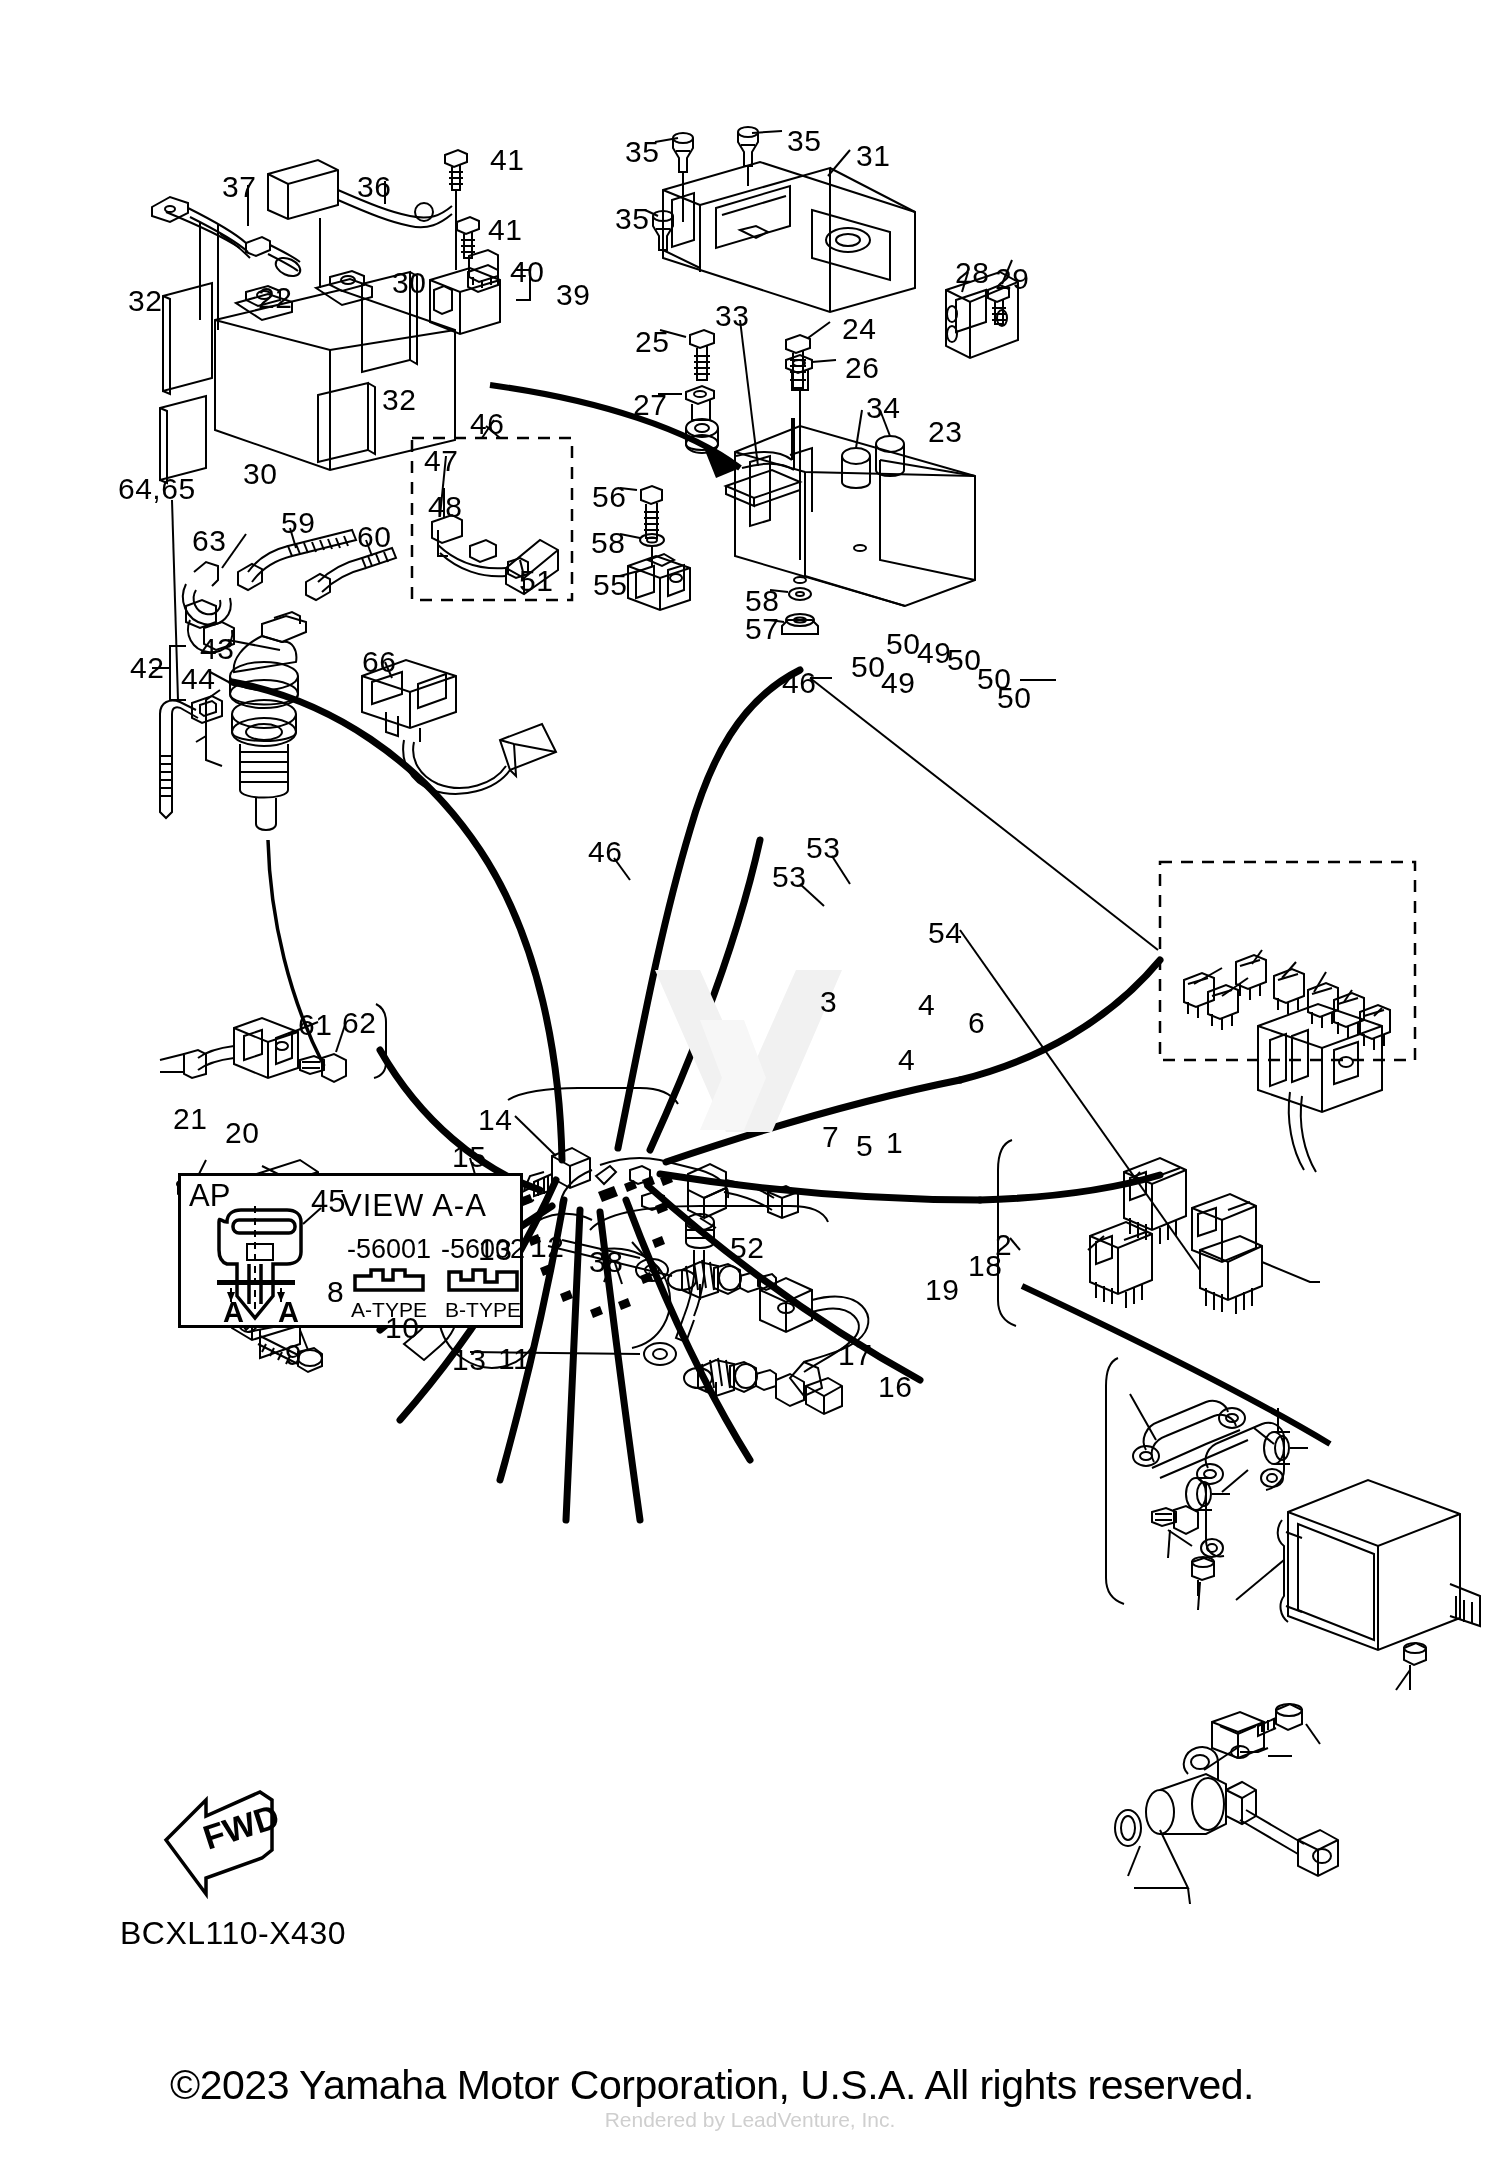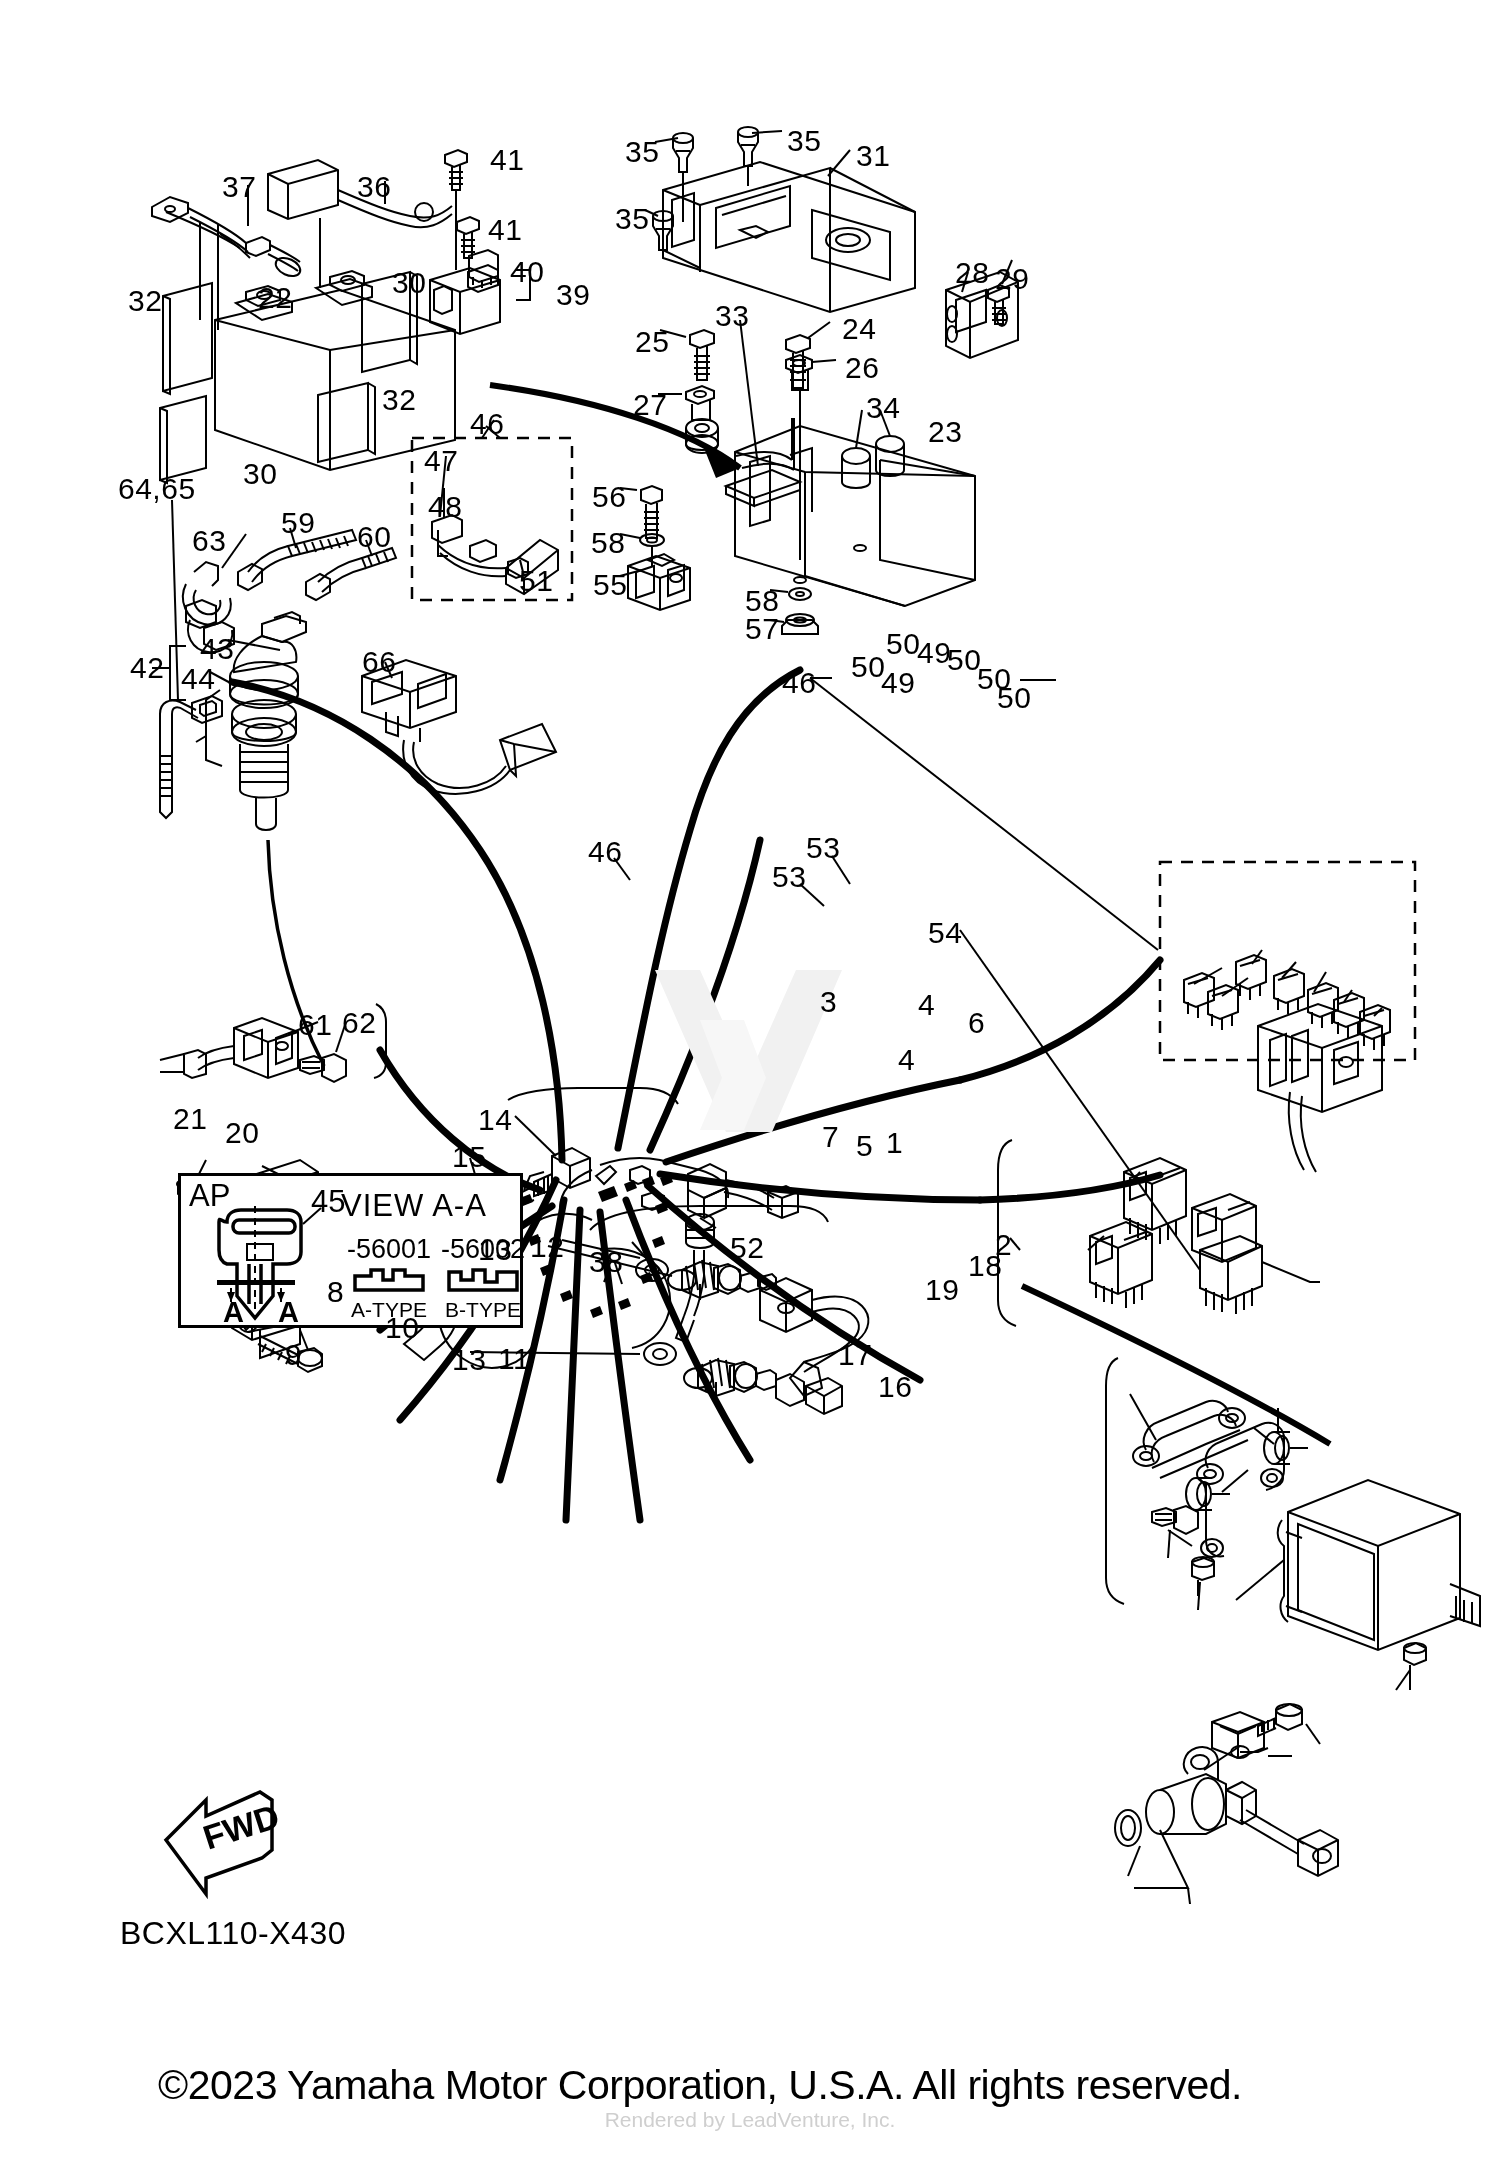--- a/index.html
+++ b/index.html
@@ -26,20 +26,21 @@
     letter-spacing:0.5px;
   }
   .footer{
     position:absolute;left:0;top:2062px;width:1400px;
     text-align:center;
     font-family:"Liberation Sans", sans-serif;
     font-size:41px;
     letter-spacing:-0.5px;
     color:#000;
     white-space:nowrap;
+    padding-left:12px;
   }
   .rendered-by{
     position:absolute;left:0;top:2108px;width:1500px;
     text-align:center;
     font-family:"Liberation Sans", sans-serif;
     font-size:21px;
     color:#cfcfcf;
     white-space:nowrap;
   }
   .partcode{

